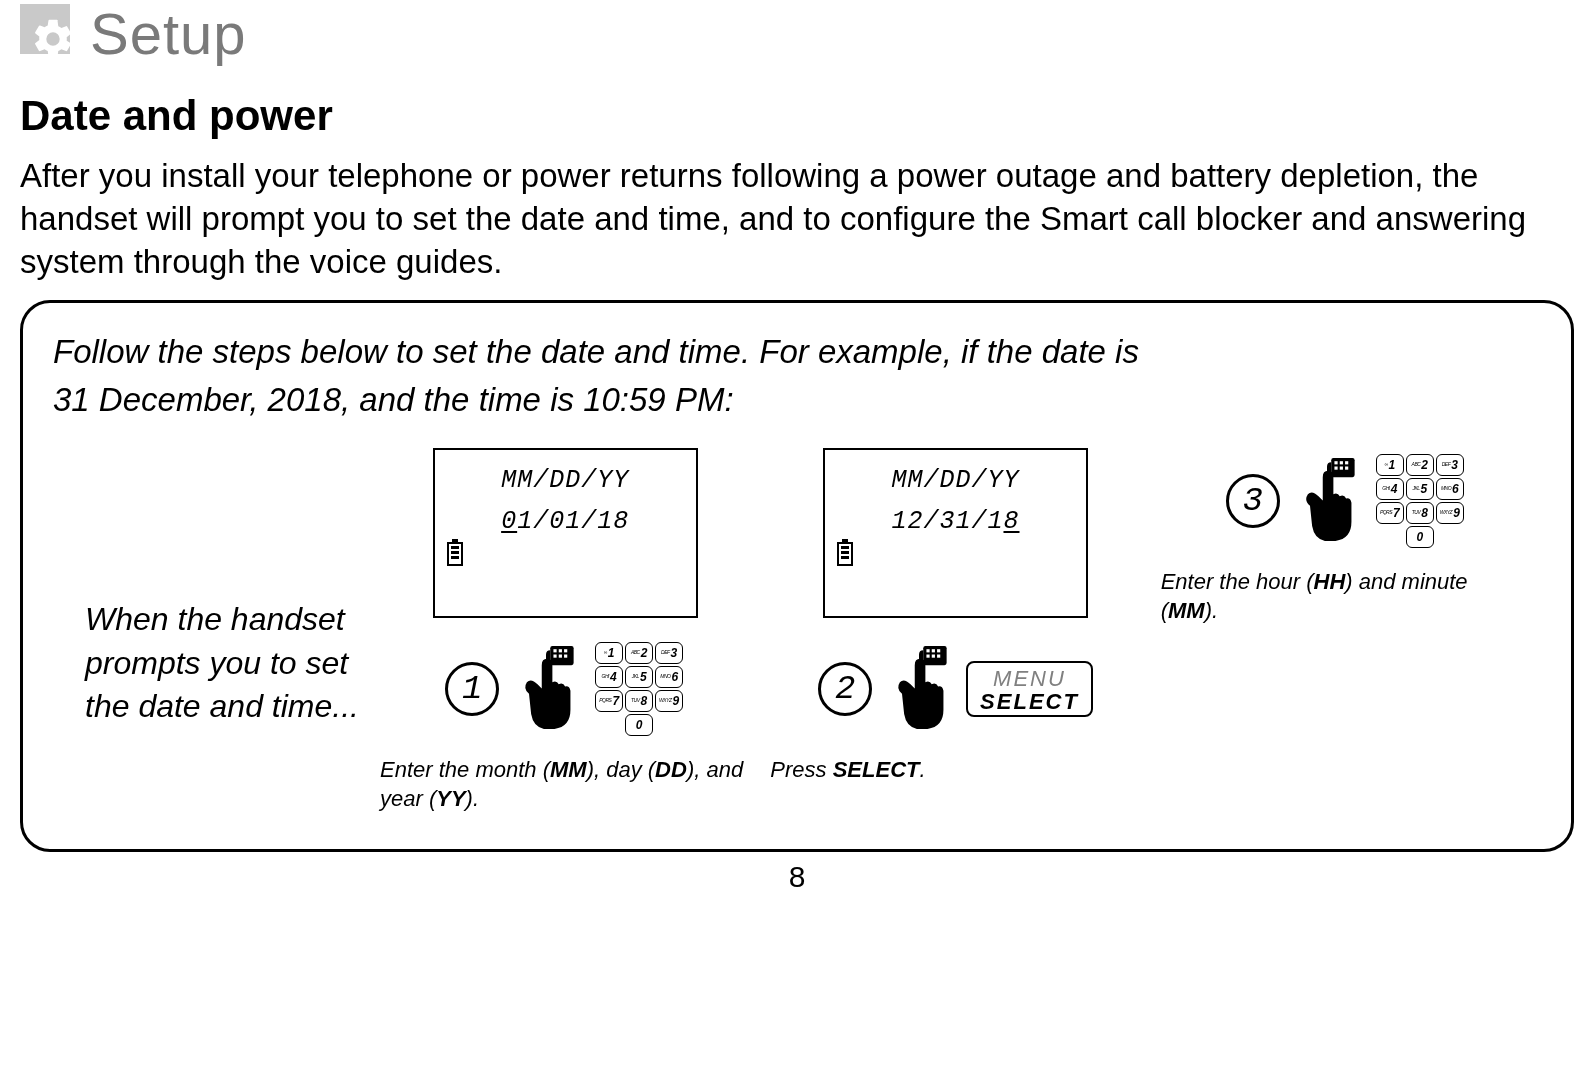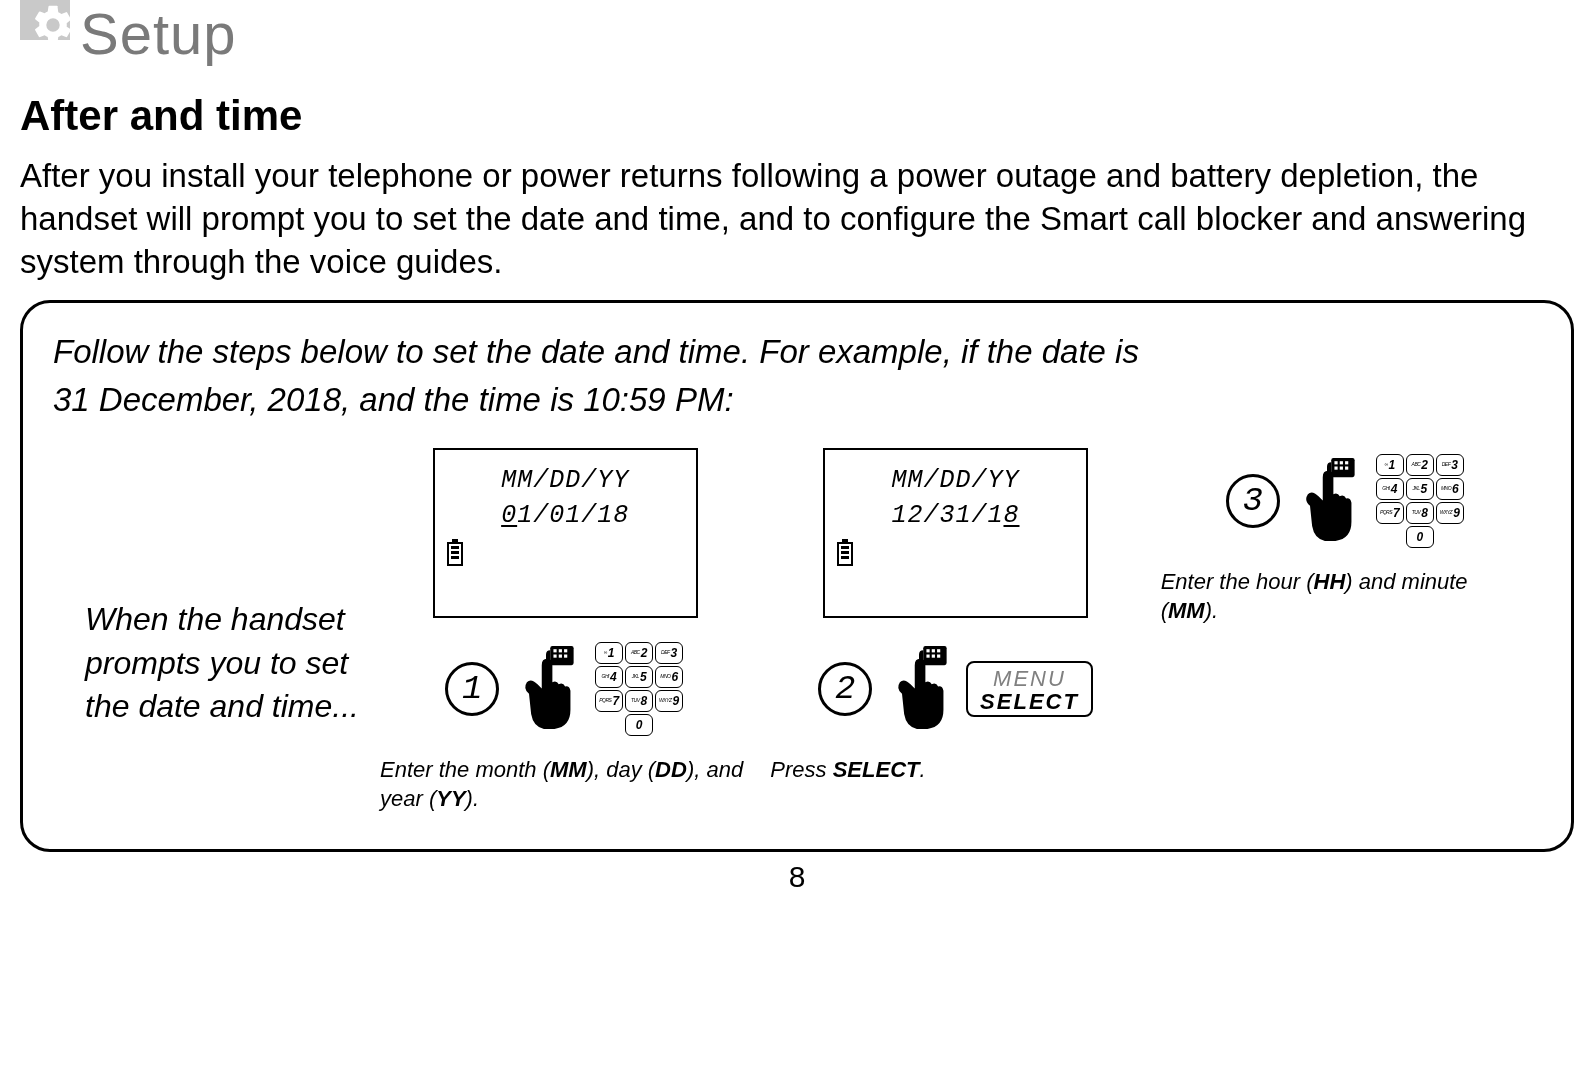--- a/index.html
+++ b/index.html
@@ -9,21 +9,22 @@
     font-family: Arial, Helvetica, sans-serif;
     color: #000;
     background: #fff;
     width: 1594px;
   }
   .page {
     padding: 0 20px 10px 20px;
   }
   .header {
     display: flex;
-    gap: 10px;
+    align-items: center;
+    gap: 20px;
     margin-bottom: 24px;
   }
   .gear-frag {
     width: 50px;
     height: 50px;
     background: #c9c9c9;
     position: relative;
     overflow: hidden;
     margin-top: -10px;
   }
@@ -77,21 +78,21 @@
     width: 265px;
     height: 170px;
     padding: 16px 14px 6px 14px;
     font-family: "Courier New", monospace;
     font-size: 25px;
     letter-spacing: 1px;
     text-align: center;
     position: relative;
     margin-bottom: 18px;
   }
-  .lcd .line1 { margin-bottom: 6px; }
+  .lcd .line1 { margin-bottom: 12px; }
   .lcd .underline-first { text-decoration: underline; text-decoration-thickness: 2px; text-underline-offset: 3px;}
   .lcd .underline-last  { text-decoration: underline; text-decoration-thickness: 2px; text-underline-offset: 3px;}
   .battery {
     position: absolute;
     left: 12px;
     bottom: 50px;
     width: 16px;
     height: 24px;
     border: 2px solid #000;
   }
@@ -170,21 +171,21 @@
 <div class="page">
   <div class="header">
     <div class="gear-frag">
       <svg width="46" height="46" viewBox="0 0 24 24" fill="#fff">
           <path d="M19.14,12.94a7.14,7.14,0,0,0,.05-.94,7.14,7.14,0,0,0-.05-.94l2.03-1.58a.5.5,0,0,0,.12-.63l-1.92-3.32a.5.5,0,0,0-.6-.22l-2.39.96a7.03,7.03,0,0,0-1.62-.94l-.36-2.54A.5.5,0,0,0,13.9,2h-3.8a.5.5,0,0,0-.49.42L9.25,4.96a7.03,7.03,0,0,0-1.62.94l-2.39-.96a.5.5,0,0,0-.6.22L2.72,8.48a.5.5,0,0,0,.12.63l2.03,1.58a7.14,7.14,0,0,0-.05.94,7.14,7.14,0,0,0,.05.94L2.84,14.15a.5.5,0,0,0-.12.63l1.92,3.32a.5.5,0,0,0,.6.22l2.39-.96a7.03,7.03,0,0,0,1.62.94l.36,2.54a.5.5,0,0,0,.49.42h3.8a.5.5,0,0,0,.49-.42l.36-2.54a7.03,7.03,0,0,0,1.62-.94l2.39.96a.5.5,0,0,0,.6-.22l1.92-3.32a.5.5,0,0,0-.12-.63ZM12,15.5A3.5,3.5,0,1,1,15.5,12,3.5,3.5,0,0,1,12,15.5Z"></path>
         </svg>
     </div>
     <div class="setup-title">Setup</div>
   </div>
 
-  <div class="section-title">After and time</div>
+  <div class="section-title">Date and power</div>
 
   <div class="intro">After you install your telephone or power returns following a power outage and battery depletion, the handset will prompt you to set the date and time, and to configure the Smart call blocker and answering system through the voice guides.</div>
 
   <div class="steps-box">
     <div class="steps-intro">
       <span>Follow the steps below to set the date and time. For example, if the date is</span><br>
       <span>31 December, 2018, and the time is 10:59 PM:</span>
     </div>
 
     <div class="cols">

